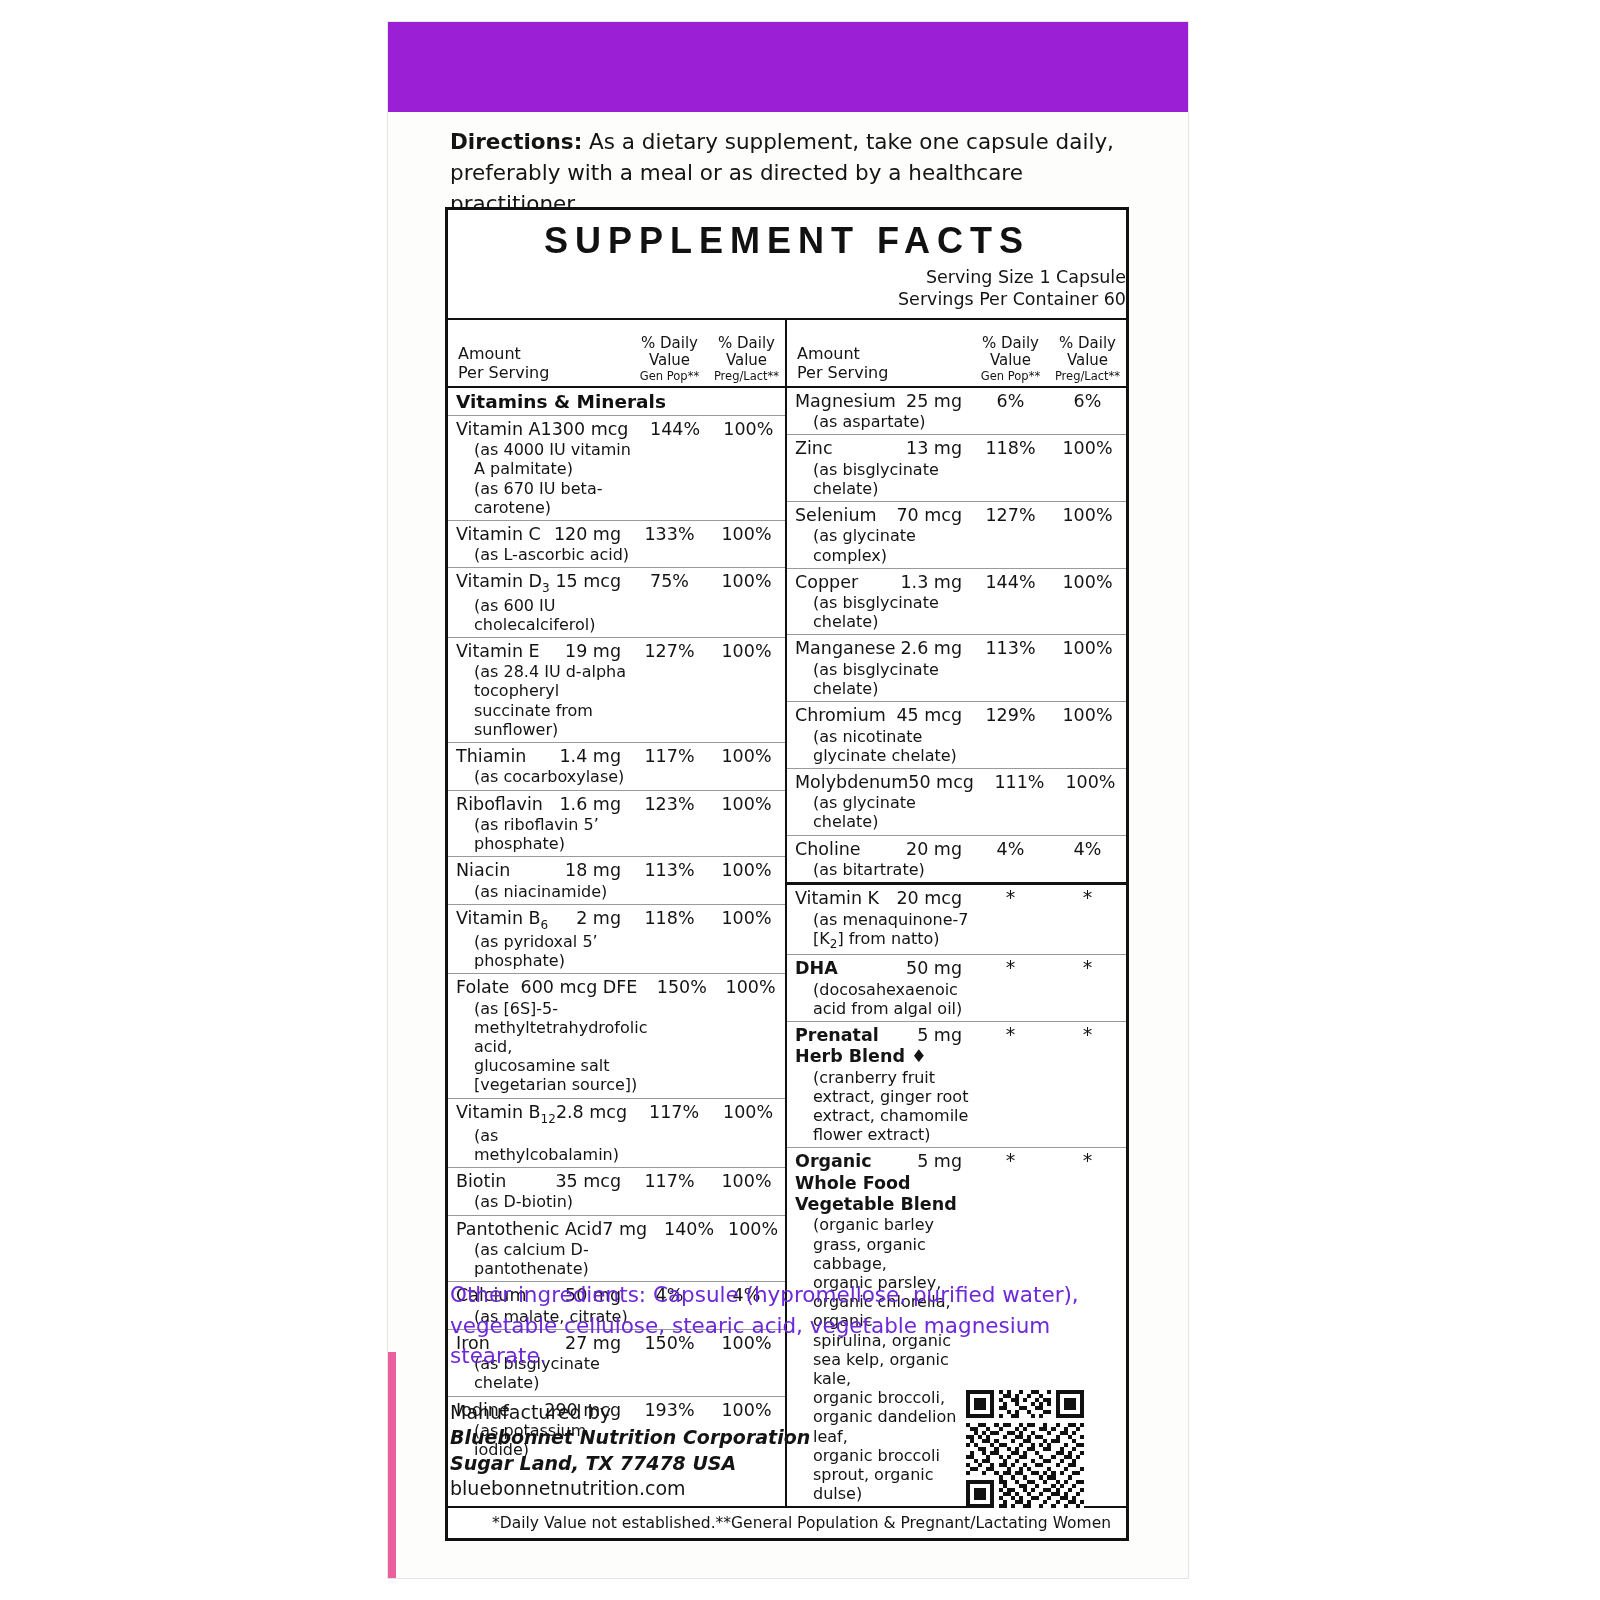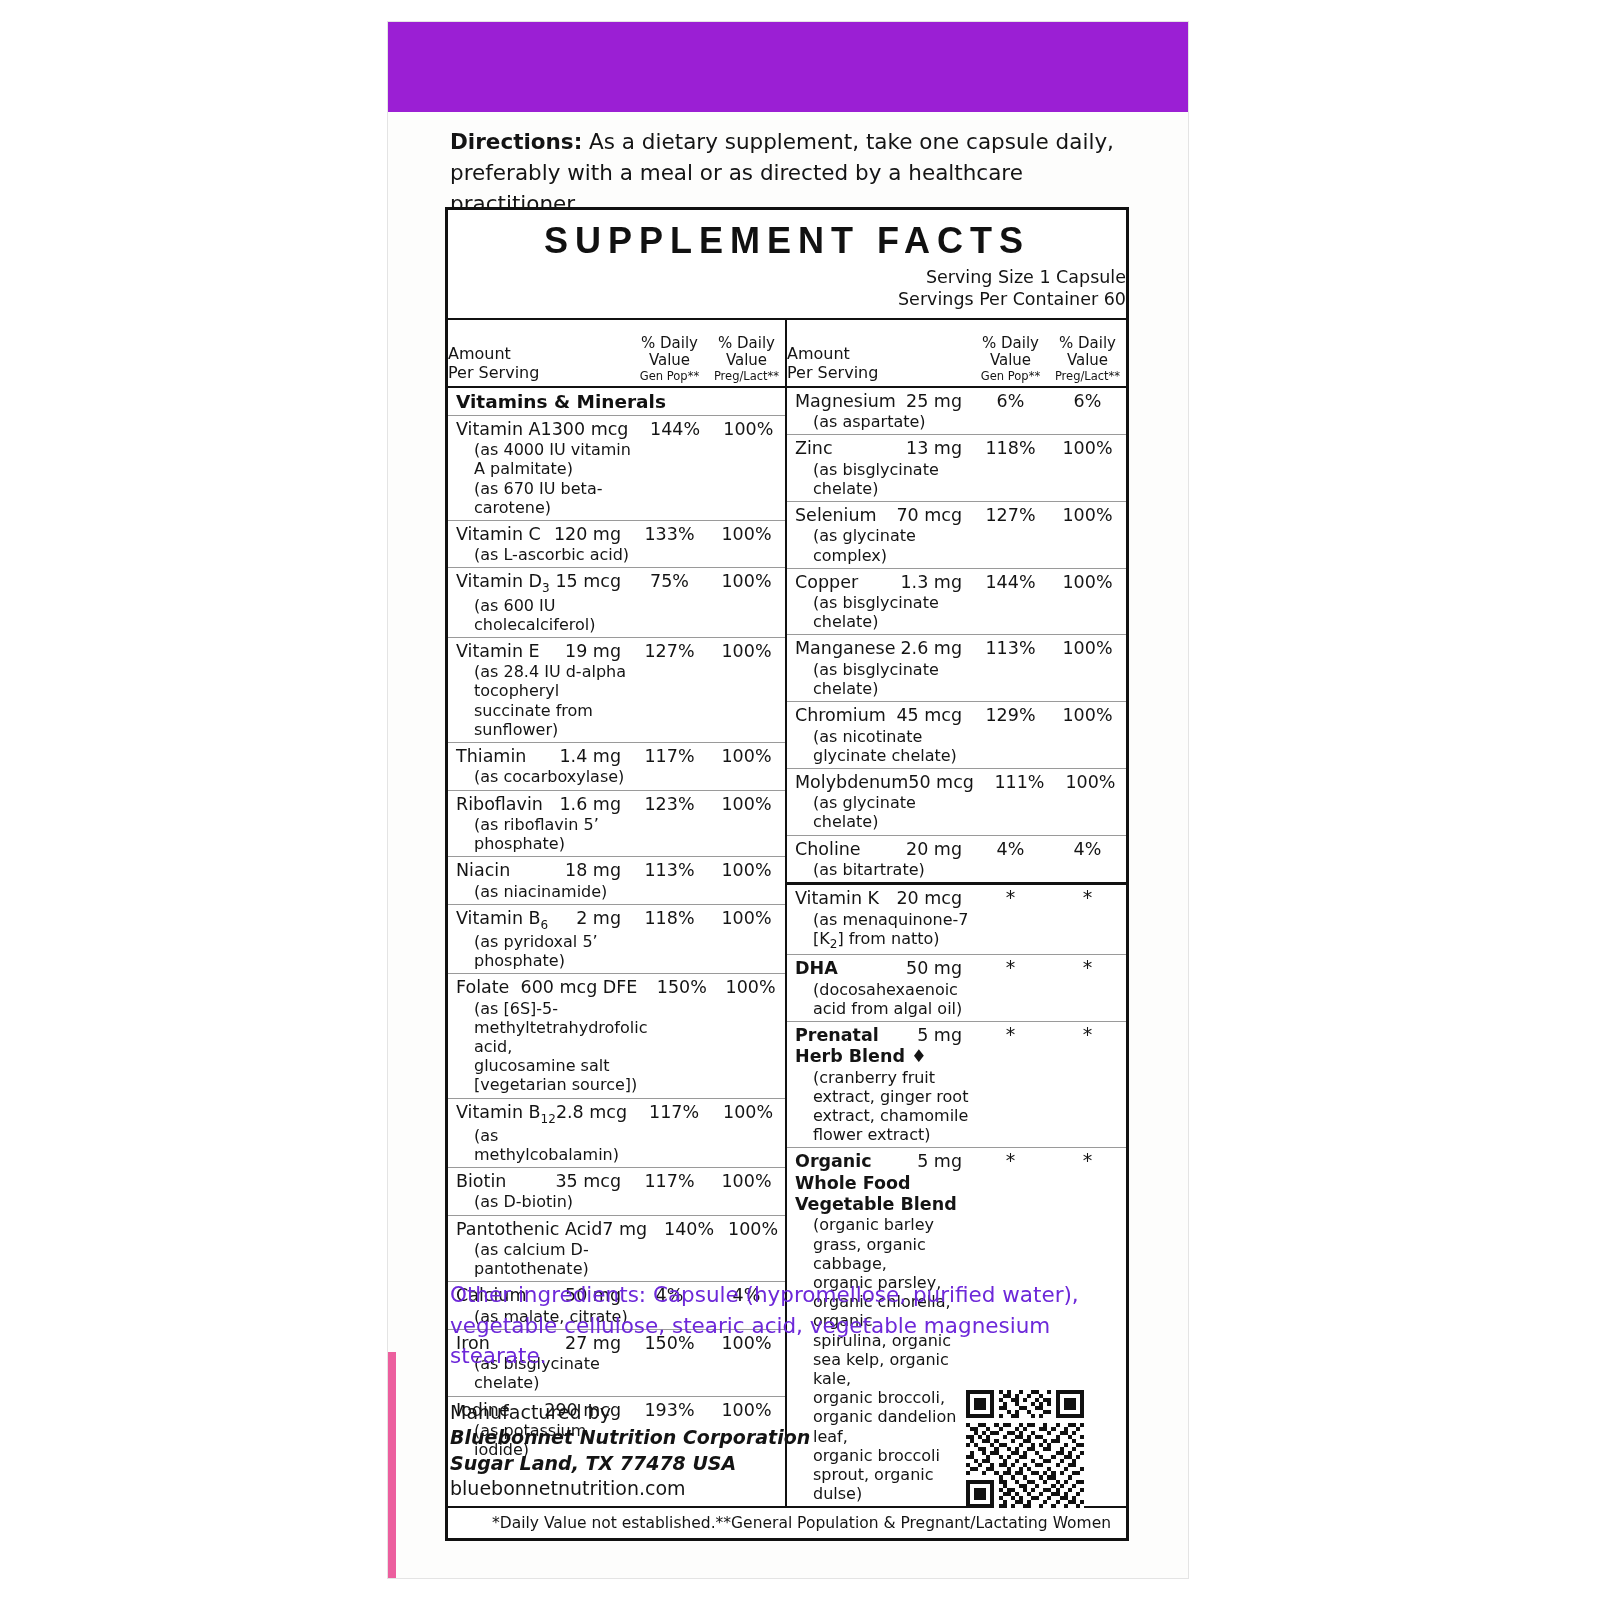--- a/index.html
+++ b/index.html
@@ -98,21 +98,21 @@
     align-items: flex-end;
     border-bottom: 2px solid #111;
     height: 68px;
     box-sizing: border-box;
     padding-bottom: 3px;
   }
   .hdr .amt {
     flex: 1;
     font-size: 16px;
     line-height: 1.18;
-    padding-left: 0;
+    padding-left: 10px;
     color: #141414;
   }
   .hdr .dv {
     width: 77px;
     text-align: center;
     font-size: 15px;
     line-height: 1.15;
     color: #141414;
   }
   .hdr .dv .sub {

